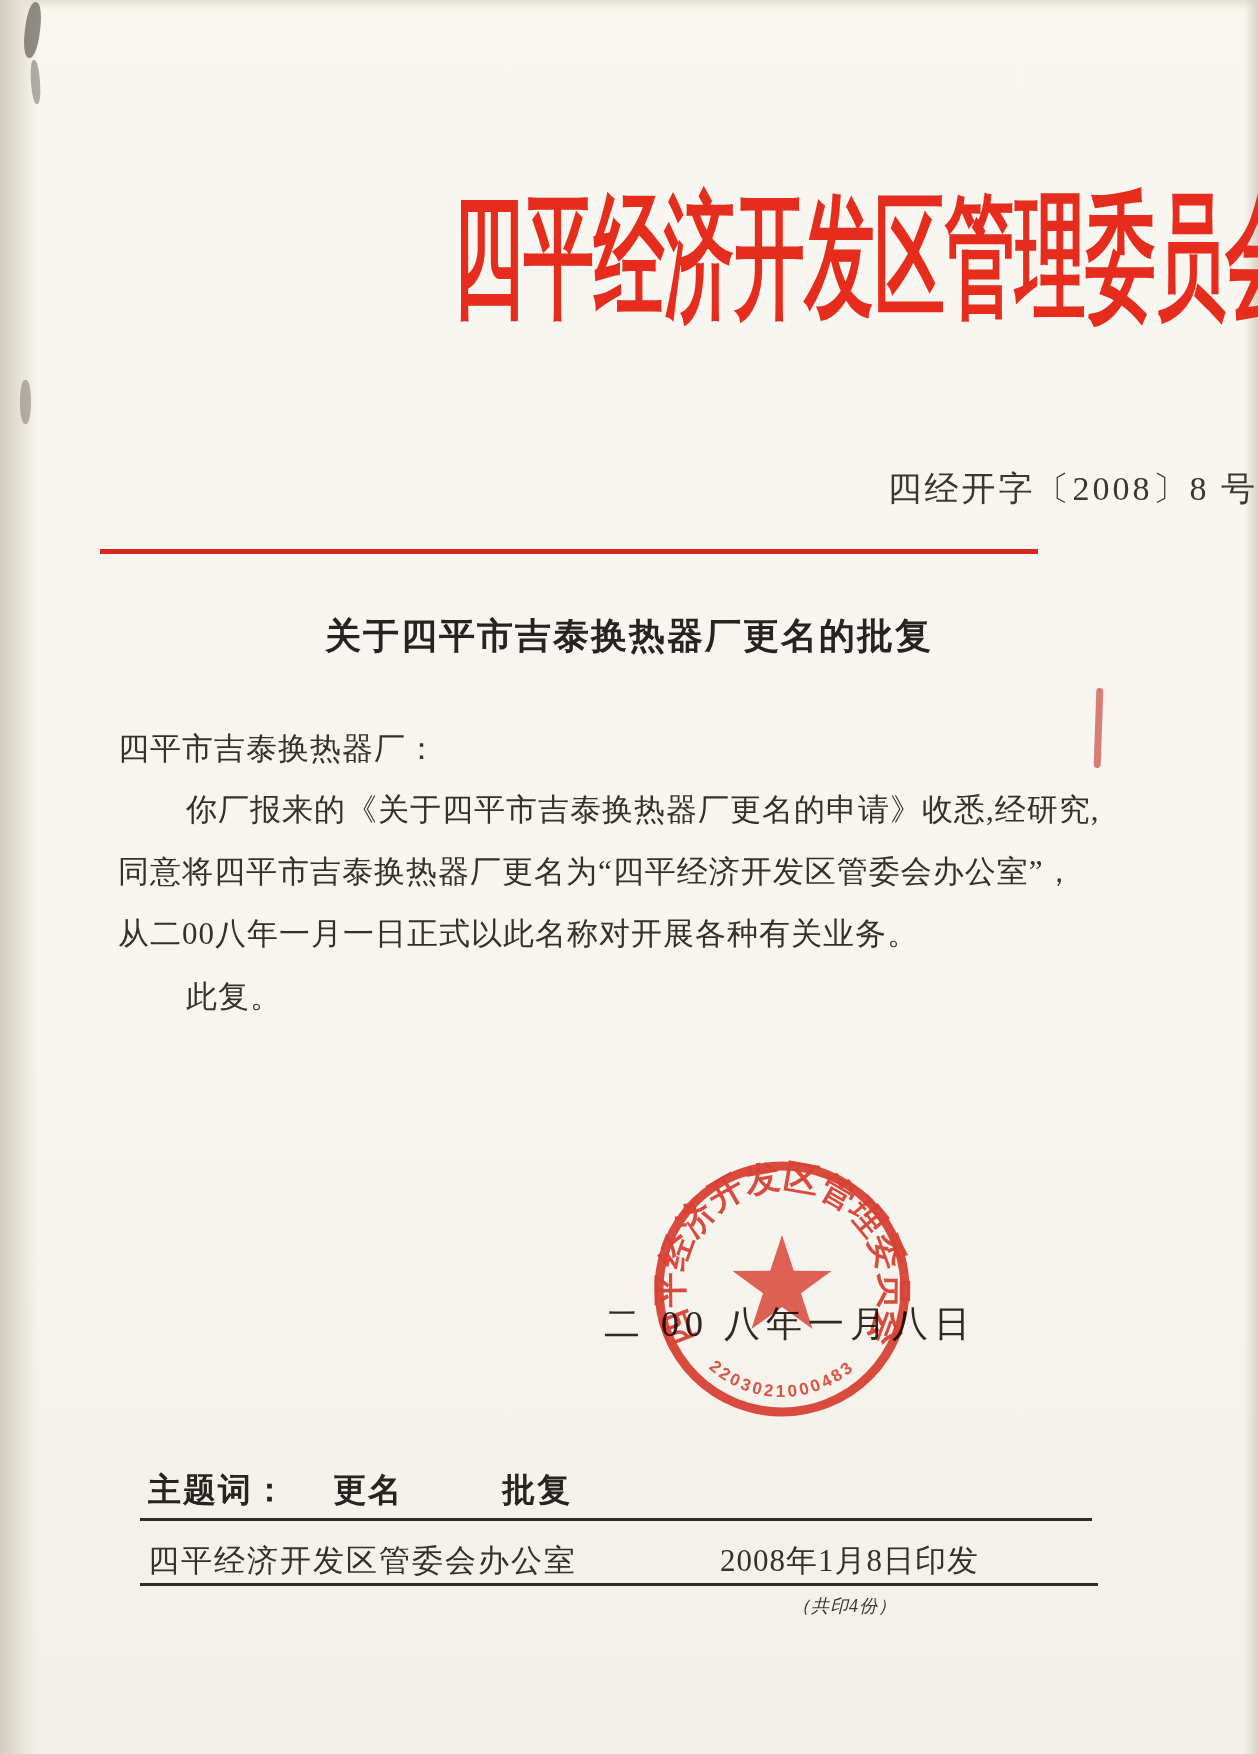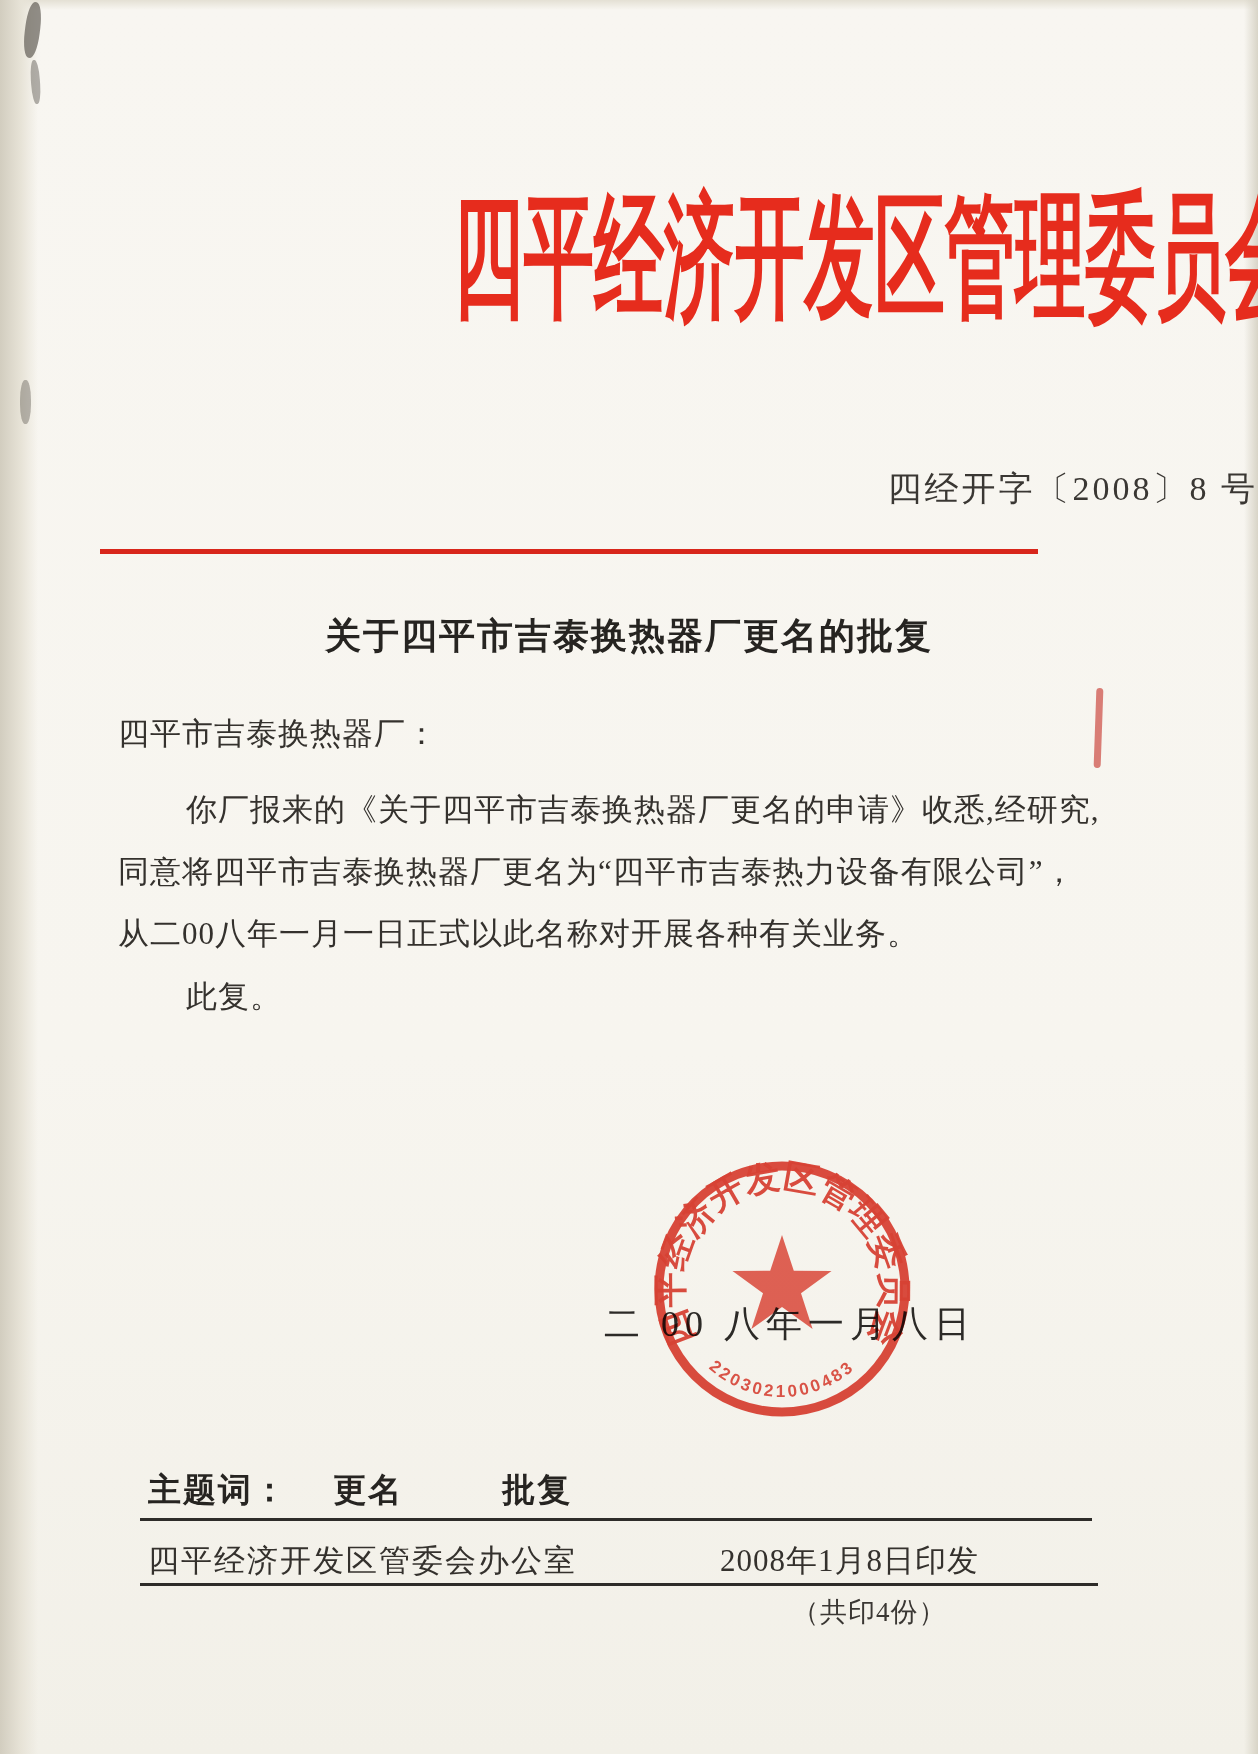--- a/index.html
+++ b/index.html
@@ -39,21 +39,21 @@
   }
   .red-rule{position:absolute;top:549px;left:100px;width:938px;height:5px;background:#d8261b;}
 
   
   .subject-title{
     position:absolute;top:612px;left:0;width:100%;text-align:center;
     font-family:Liberation Serif, serif;
     font-weight:bold;font-size:36px;letter-spacing:2px;color:#262421;
   }
   .body-line{position:absolute;white-space:nowrap;font-size:31px;letter-spacing:1px;color:#34312d;}
-  .l-salutation{left:118px;top:713px;}
+  .l-salutation{left:118px;top:728px;}
   .l-p1{left:186px;top:789px;}
   .l-p2{left:118px;top:851px;}
   .l-p3{left:118px;top:913px;}
   .l-closing{left:186px;top:976px;}
 
   
   .date-line{
     position:absolute;left:604px;top:1300px;white-space:nowrap;
     font-size:36px;letter-spacing:6px;color:#2c2a27;z-index:1;
   }
@@ -68,21 +68,21 @@
     font-family:"Liberation Sans","DejaVu Sans",sans-serif;
     font-weight:bold;font-size:33px;color:#262421;letter-spacing:2px;
   }
   .subject-row .term1{margin-left:34px;}
   .subject-row .term2{margin-left:88px;}
   .footer-line{position:absolute;left:140px;height:3px;background:#2e2c29;}
   .fl1{top:1518px;width:952px;}
   .fl2{top:1583px;width:958px;}
   .office{position:absolute;left:148px;top:1540px;font-size:31px;letter-spacing:2px;color:#34312d;white-space:nowrap;}
   .print-date{position:absolute;left:720px;top:1540px;font-size:31px;letter-spacing:1px;color:#34312d;white-space:nowrap;}
-  .copies{position:absolute;left:792px;top:1594px;font-size:27px;letter-spacing:1px;color:#3a3733;white-space:nowrap;}
+  .copies{position:absolute;left:792px;top:1594px;font-size:18px;letter-spacing:1px;color:#3a3733;white-space:nowrap;font-style:italic;}
 </style>
 </head>
 <body>
 
 <div class="page">
 
   <div class="edge-top"></div>
   <div class="edge-left"></div>
   <div class="edge-right"></div>
   <div class="smudge s1"></div>
@@ -92,21 +92,21 @@
 
   <div class="header-title">
     <span class="squeeze">四平经济开发区管理委员会文件</span>
   </div>
   <div class="doc-number">四经开字〔2008〕8 号</div>
   <div class="red-rule"></div>
 
   <div class="subject-title">关于四平市吉泰换热器厂更名的批复</div>
   <div class="body-line l-salutation">四平市吉泰换热器厂：</div>
   <div class="body-line l-p1">你厂报来的《关于四平市吉泰换热器厂更名的申请》收悉,经研究,</div>
-  <div class="body-line l-p2">同意将四平市吉泰换热器厂更名为“四平市吉泰热力设备有限公司”，</div>
+  <div class="body-line l-p2">同意将四平市吉泰换热器厂更名为“四平经济开发区管委会办公室”，</div>
   <div class="body-line l-p3">从二00八年一月一日正式以此名称对开展各种有关业务。</div>
   <div class="body-line l-closing">此复。</div>
 
   <div class="date-line">二 00 八年一月八日</div>
 
   <svg class="seal" viewBox="0 0 274 274">
     <defs>
       <path id="ring-path" d="M 55.1,194.4 A 100,100 0 1 1 218.9,194.4" fill="none"></path>
       <path id="serial-path" d="M 67.6,219.7 A 108,108 0 0 0 206.4,219.7" fill="none"></path>
     </defs>

